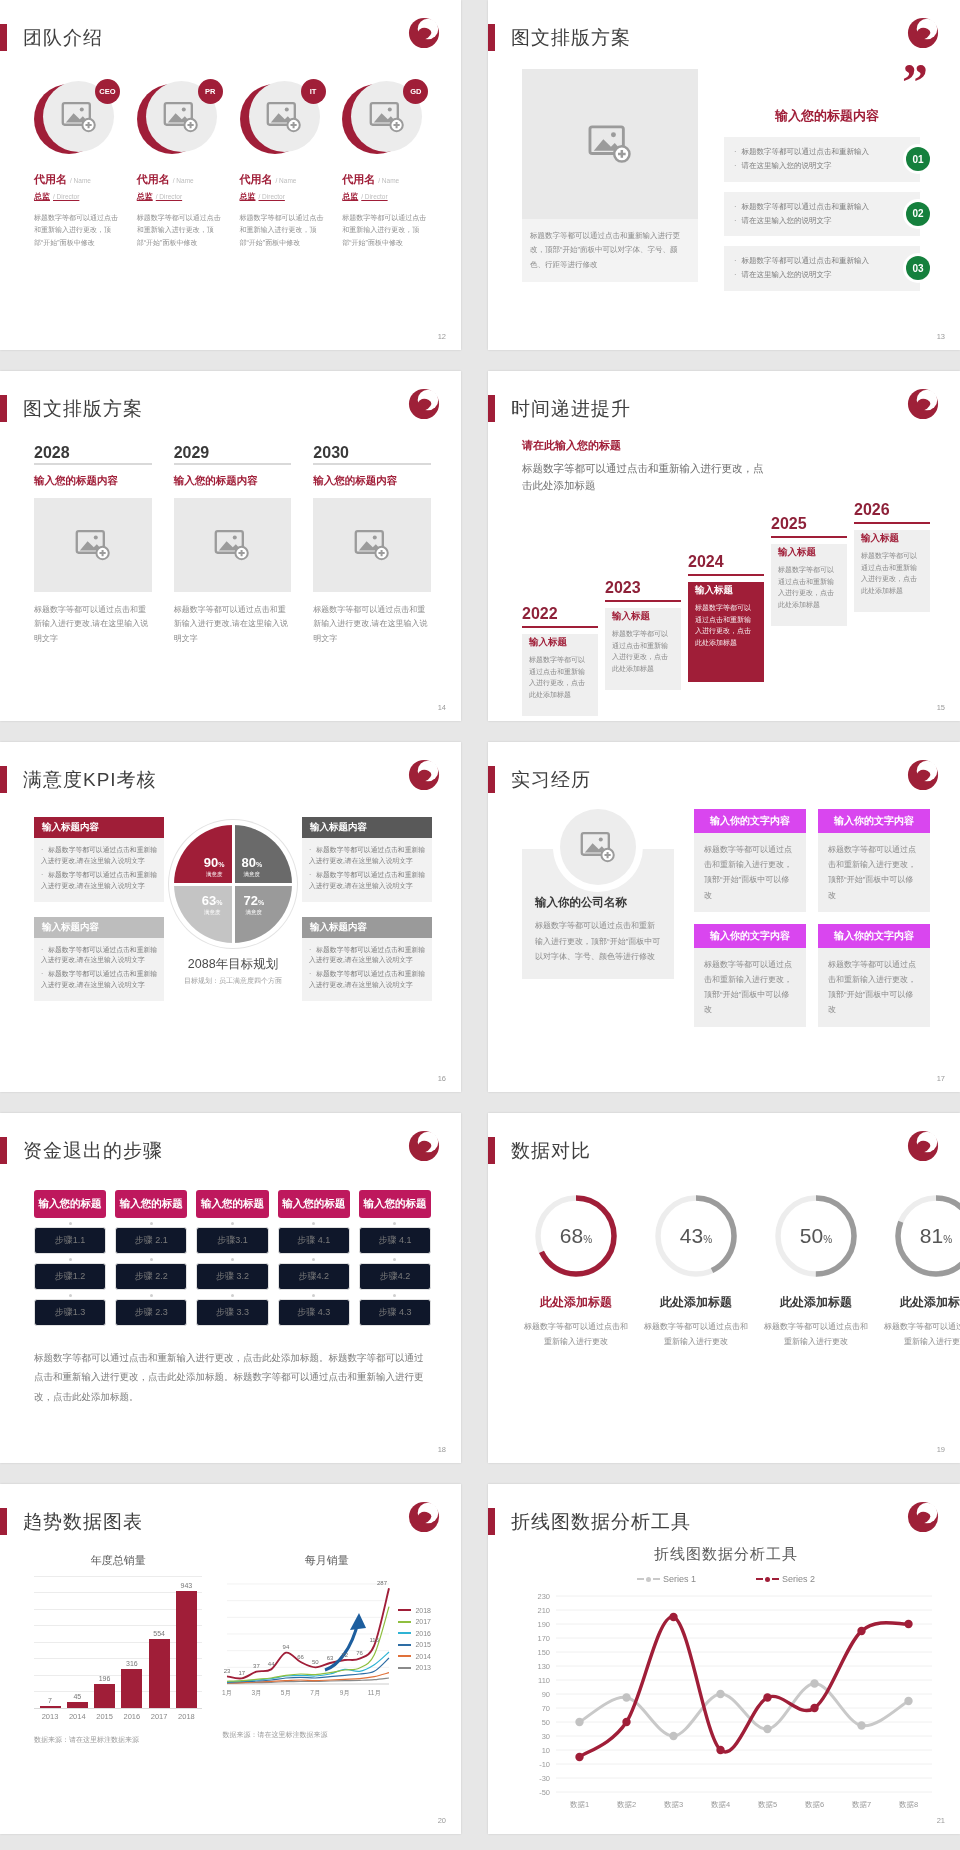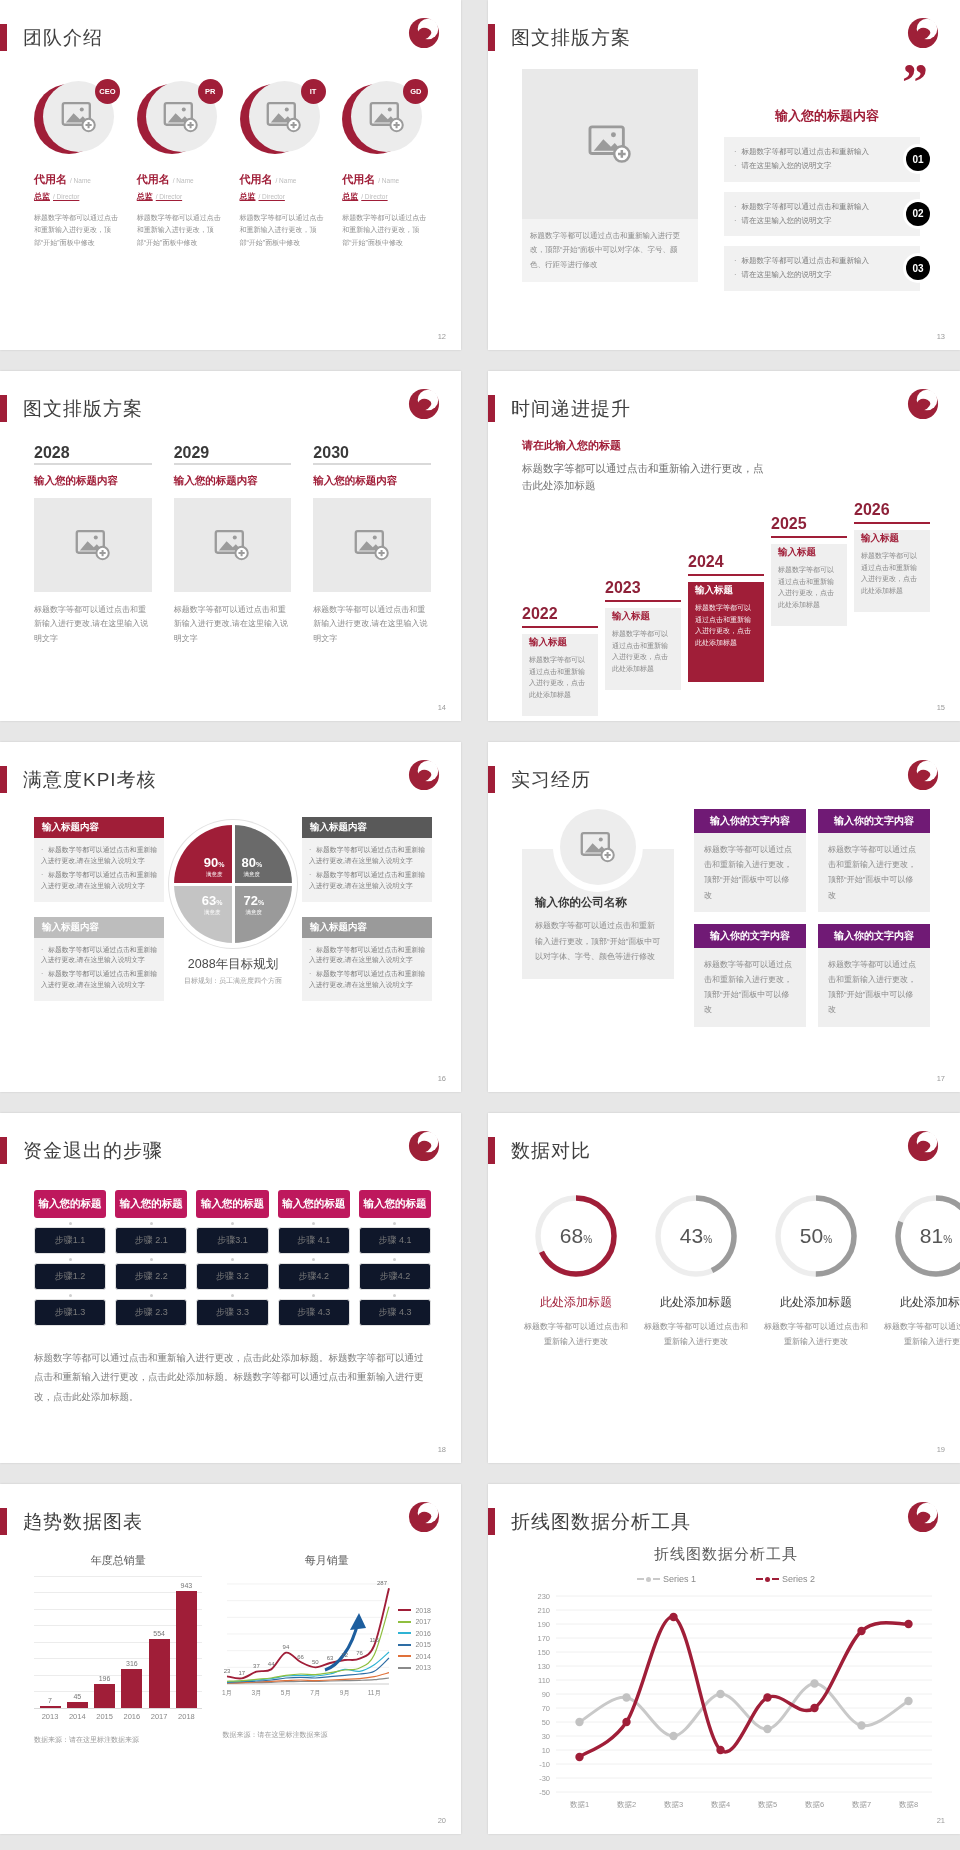--- a/index.html
+++ b/index.html
@@ -26,21 +26,21 @@
   
   .pt-wrap{display:flex;margin-top:18px;gap:26px;}
   .pt-imgbox{width:176px;height:150px;background:#e9e9e9;display:flex;align-items:center;justify-content:center;}
   .pt-cap{width:160px;background:#f3f3f3;padding:10px 8px;font-size:7.5px;color:#8a8a8a;line-height:1.9;}
   .pt-right{flex:1;position:relative;}
   .pt-quote{text-align:right;font-family:"Liberation Serif","DejaVu Serif",serif;font-size:52px;font-weight:bold;color:#a01e38;line-height:28px;height:30px;margin-right:2px;}
   .pt-head{font-size:13px;font-weight:bold;color:#a01e38;text-align:center;margin:8px 0 12px;}
   .pt-item{position:relative;background:#f1f1f1;padding:8px 30px 8px 10px;margin:0 10px 10px 0;}
   .b-line{font-size:7.5px;color:#7d7d7d;line-height:1.9;}
   .b-line::before{content:"·";margin-right:5px;color:#9a9a9a;}
-  .pt-num{position:absolute;right:-10px;top:50%;transform:translateY(-50%);width:24px;height:24px;border-radius:50%;background:#000000;color:#fff;font-size:10px;font-weight:bold;display:flex;align-items:center;justify-content:center;box-shadow:0 0 0 3px #fff;}
+  .pt-num{position:absolute;right:-10px;top:50%;transform:translateY(-50%);width:24px;height:24px;border-radius:50%;background:#15803d;color:#fff;font-size:10px;font-weight:bold;display:flex;align-items:center;justify-content:center;box-shadow:0 0 0 3px #fff;}
   
   .yr-cols{display:grid;grid-template-columns:repeat(3,1fr);gap:22px;margin-top:22px;}
   .yr{font-size:16px;font-weight:bold;color:#3a3a3a;padding-bottom:1px;border-bottom:2px solid #d9d9d9;}
   .yr-head{font-size:10.5px;font-weight:bold;color:#a01e38;margin:9px 0 10px;}
   .yr-img{height:94px;background:#e9e9e9;display:flex;align-items:center;justify-content:center;}
   .yr-desc{margin-top:11px;font-size:8px;color:#8a8a8a;line-height:1.8;}
   
   .tl-sub{margin-top:16px;font-size:11px;font-weight:bold;color:#a01e38;}
   .tl-intro{margin-top:7px;font-size:10.5px;color:#6f6f6f;line-height:1.65;width:245px;}
   .tl-row{display:grid;grid-template-columns:repeat(5,1fr);gap:7px;margin-top:6px;}
@@ -74,34 +74,34 @@
   .kpi-cap{margin-top:13px;font-size:12.5px;color:#4a4a4a;}
   .kpi-caps{margin-top:3px;font-size:7px;color:#9e9e9e;}
   
   .in-wrap{display:flex;gap:20px;margin-top:16px;}
   .in-left{width:152px;flex:0 0 auto;text-align:center;}
   .i-cir{width:76px;height:76px;border-radius:50%;background:#ededed;margin:0 auto -36px;position:relative;z-index:1;display:flex;align-items:center;justify-content:center;box-shadow:0 0 0 7px #fff;}
   .in-card{background:#efefef;padding:46px 13px 14px;text-align:left;}
   .in-card b{font-size:11.5px;color:#3a3a3a;display:block;margin-bottom:8px;}
   .in-card p{margin:0;font-size:8px;color:#8a8a8a;line-height:1.95;}
   .in-grid{flex:1;display:grid;grid-template-columns:1fr 1fr;gap:12px;align-content:start;}
-  .ic-h{background:#701a75;color:#fff;font-size:10px;font-weight:bold;height:24px;display:flex;align-items:center;justify-content:center;}
+  .ic-h{background:#d946ef;color:#fff;font-size:10px;font-weight:bold;height:24px;display:flex;align-items:center;justify-content:center;}
   .ic-b{background:#efefef;padding:9px 10px;font-size:8px;color:#8a8a8a;line-height:1.9;}
   
   .scols{display:grid;grid-template-columns:repeat(5,1fr);gap:9px;margin-top:26px;}
   .s-h{background:#be185d;border-radius:3px;color:#fff;font-size:10.5px;font-weight:bold;text-align:center;padding:7px 0;}
   .sbox{position:relative;margin-top:9px;background:#0f172a;border:1px solid #e2e2e2;border-radius:3px;text-align:center;padding:6px 0;font-size:9px;color:#7a7a7a;}
   .sbox::before{content:"";position:absolute;top:-6px;left:50%;margin-left:-1.5px;width:3px;height:3px;border-radius:50%;background:#cfcfcf;}
   .s-para{margin-top:22px;font-size:9.5px;color:#7a7a7a;line-height:2.05;}
   
   .d-row{display:grid;grid-template-columns:repeat(4,1fr);gap:12px;margin-top:26px;text-align:center;}
   .d-ring{position:relative;width:92px;height:92px;margin:0 auto;}
   .d-val{position:absolute;inset:0;display:flex;align-items:center;justify-content:center;font-size:21px;color:#555;}
   .d-val small{font-size:10px;margin-top:6px;}
-  .d-head{margin-top:12px;font-size:12px;font-weight:normal;color:#3a3a3a;}
+  .d-head{margin-top:12px;font-size:12px;font-weight:bold;color:#3a3a3a;}
   .d-head.red{color:#a01e38;}
   .d-desc{margin:8px auto 0;font-size:8px;color:#8a8a8a;line-height:1.9;width:108px;}
   
   .tr-row{display:flex;gap:20px;margin-top:18px;}
   .ch-title{text-align:center;font-size:11px;color:#5f5f5f;margin-bottom:8px;}
   .bar-wrap{width:188px;}
   .bars{height:132px;display:flex;align-items:flex-end;justify-content:space-between;padding:0 4px;border-bottom:1px solid #d9d9d9;background:repeating-linear-gradient(to top,transparent 0 15.5px,#ececec 15.5px 16.5px);}
   .bcol{display:flex;flex-direction:column;align-items:center;width:24px;}
   .bval{font-size:7px;color:#777;margin-bottom:2px;}
   .bbar{width:21px;background:#a01e38;display:block;}

